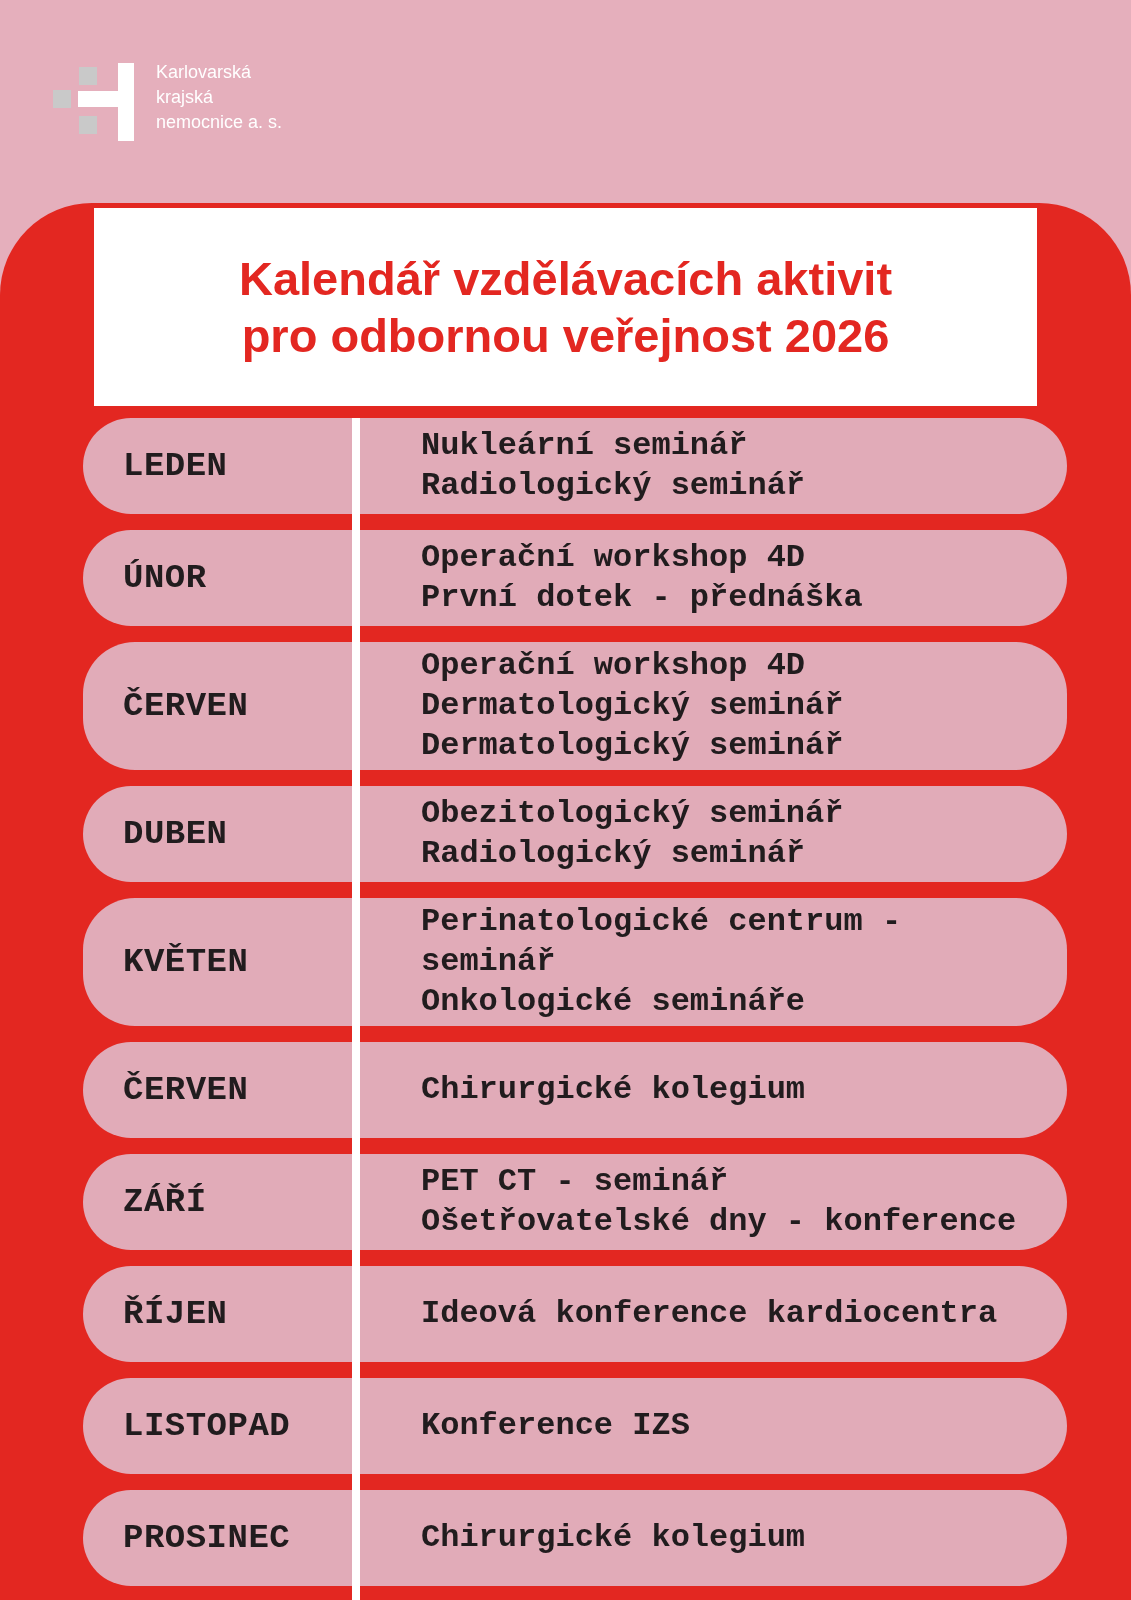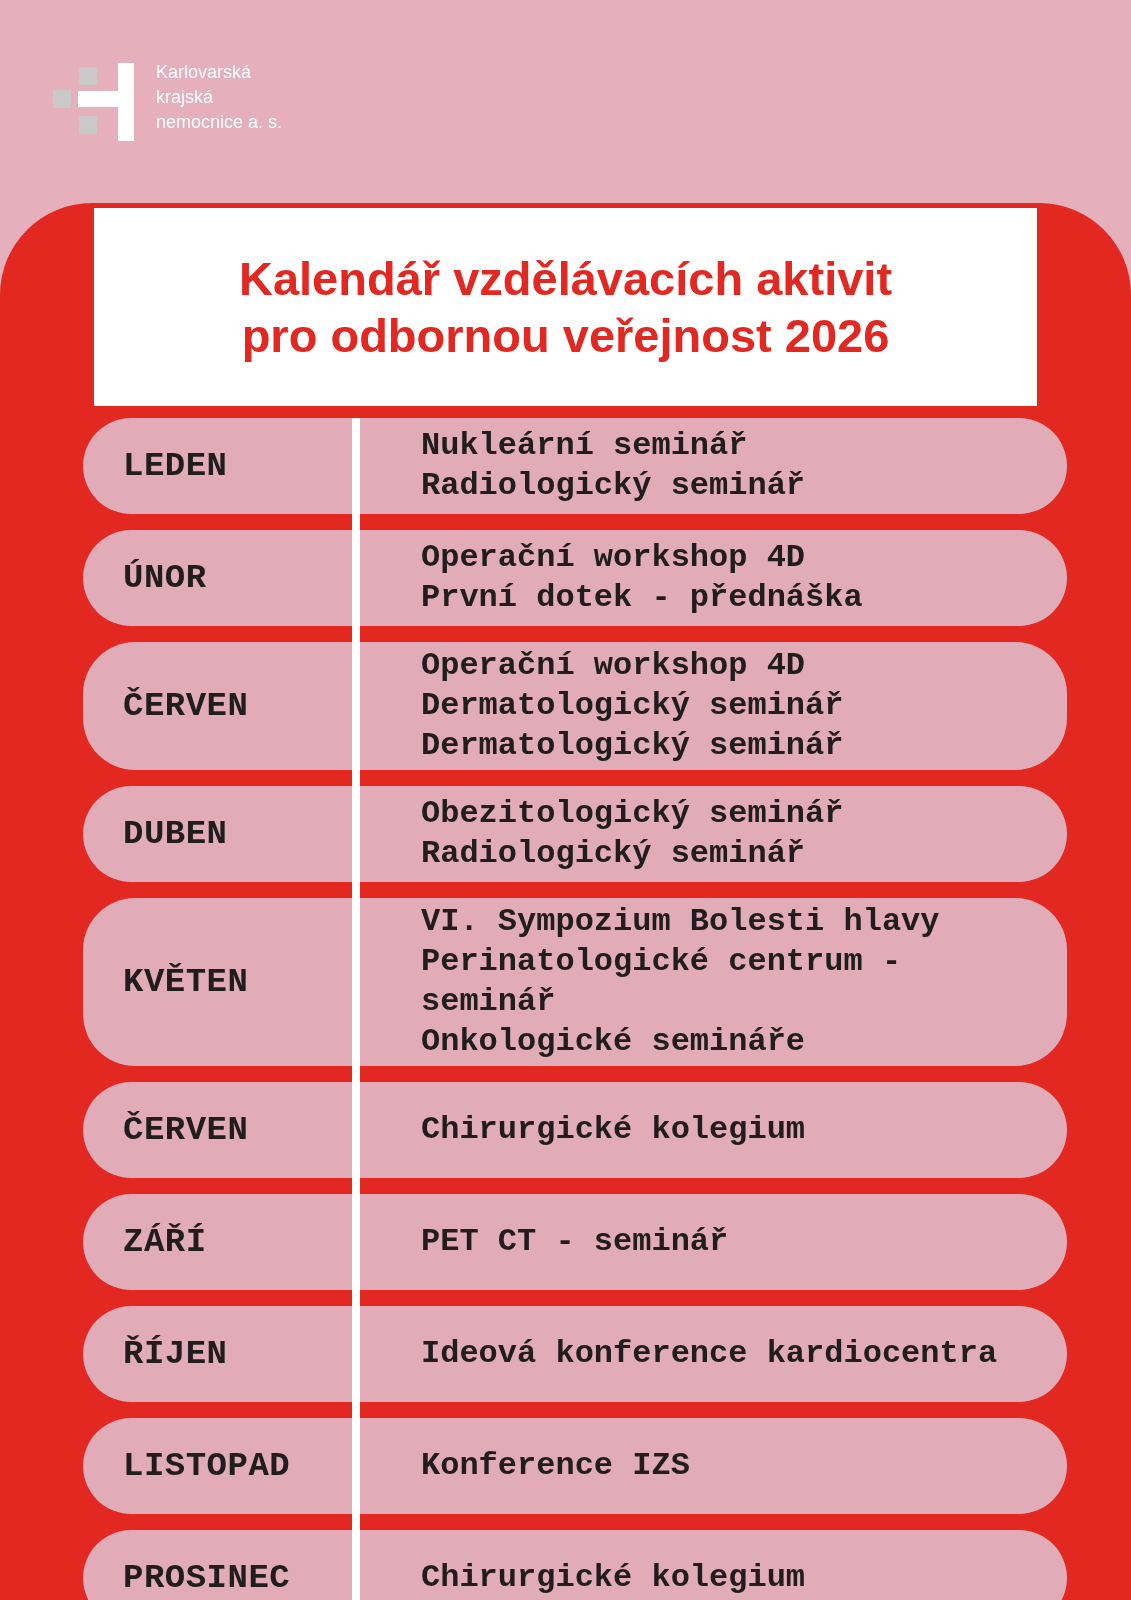--- a/index.html
+++ b/index.html
@@ -136,37 +136,37 @@
     <div class="month-cell">DUBEN</div>
     <div class="events-cell">
           <div class="event-line">Obezitologický seminář</div>
           <div class="event-line">Radiologický seminář</div>
         </div>
   </div>
 
   <div class="row">
     <div class="month-cell">KVĚTEN</div>
     <div class="events-cell">
-          <div class="event-line">VI. Sympozium Bolesti hlavy</div>
           <div class="event-line">Perinatologické centrum - seminář</div>
           <div class="event-line">Onkologické semináře</div>
         </div>
   </div>
 
   <div class="row">
     <div class="month-cell">ČERVEN</div>
     <div class="events-cell">
           <div class="event-line">Chirurgické kolegium</div>
         </div>
   </div>
 
   <div class="row">
     <div class="month-cell">ZÁŘÍ</div>
     <div class="events-cell">
           <div class="event-line">PET CT - seminář</div>
+          <div class="event-line">Ošetřovatelské dny - konference</div>
         </div>
   </div>
 
   <div class="row">
     <div class="month-cell">ŘÍJEN</div>
     <div class="events-cell">
           <div class="event-line">Ideová konference kardiocentra</div>
         </div>
   </div>
 

